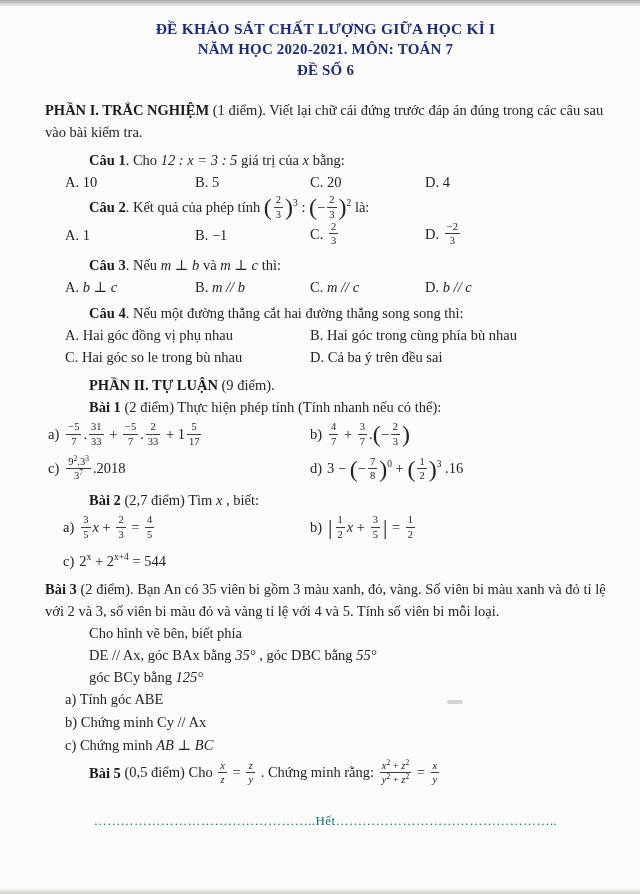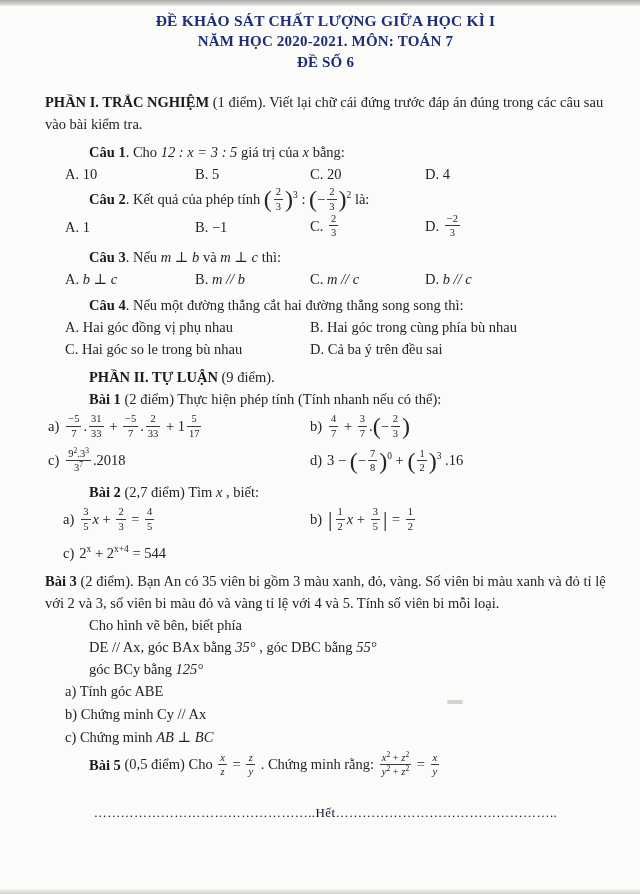--- a/index.html
+++ b/index.html
@@ -8,21 +8,21 @@
     background:#fbfbf9;
     font-family:"Liberation Serif","DejaVu Serif",serif;
     color:#242424;font-size:14.5px;
   }
   .scan-top{position:absolute;top:0;left:0;right:0;height:6px;
     background:linear-gradient(180deg,#a9aba8,#e9e9e6);}
   .scan-bottom{position:absolute;bottom:0;left:0;right:0;height:5px;
     background:linear-gradient(0deg,#cfcfcc,#f4f4f1);}
   .artifact{position:absolute;left:447px;top:700px;width:16px;height:4px;
     background:#bdbdba;border-radius:2px;opacity:.65;}
-  .page{padding:10px 34px 0 45px;}
+  .page{padding:18px 34px 0 45px;}
   .header{text-align:center;color:#1e2d7b;font-weight:bold;letter-spacing:.2px;}
   .header .h1{font-size:15.5px;line-height:21px;}
   .header .h2{font-size:15px;line-height:21px;}
   .header .h3{font-size:15px;line-height:21px;}
   .para{line-height:22px;margin:0;}
   .mt18{margin-top:18px;} .mt6{margin-top:6px;} .mt4{margin-top:4px;} .mt2{margin-top:2px;}
   .qlabel{font-weight:bold;color:#1b1b1b;}
   .qline{line-height:22px;margin-left:44px;}
   .opts4{display:grid;grid-template-columns:130px 115px 115px auto;margin-left:20px;
     line-height:22px;align-items:center;}
@@ -37,21 +37,21 @@
     font-size:10.5px;line-height:1.12;margin:0 2px;position:relative;top:-1px;}
   .frac .fn{display:block;border-bottom:1px solid #3a3a3a;padding:0 2px 1px;}
   .frac .fd{display:block;padding:1px 2px 0;}
   .frac sup{font-size:7.5px;}
   sup{font-size:9.5px;line-height:0;}
   .bigp{display:inline-block;font-size:24px;line-height:0;vertical-align:middle;
     font-weight:300;position:relative;top:-1px;}
   .bigbar{display:inline-block;font-size:22px;line-height:0;vertical-align:middle;
     font-weight:300;padding:0 1px;position:relative;top:-1px;}
   .mi{font-style:italic;}
-  .footer{text-align:center;margin-top:26px;font-size:13px;letter-spacing:.4px;color:#0f172a;}
+  .footer{text-align:center;margin-top:26px;font-size:13px;letter-spacing:.4px;color:#0f766e;}
 </style>
 </head>
 <body>
 
 <div class="scan-top"></div>
 <div class="artifact"></div>
 
 <div class="page">
 
   <div class="header">

